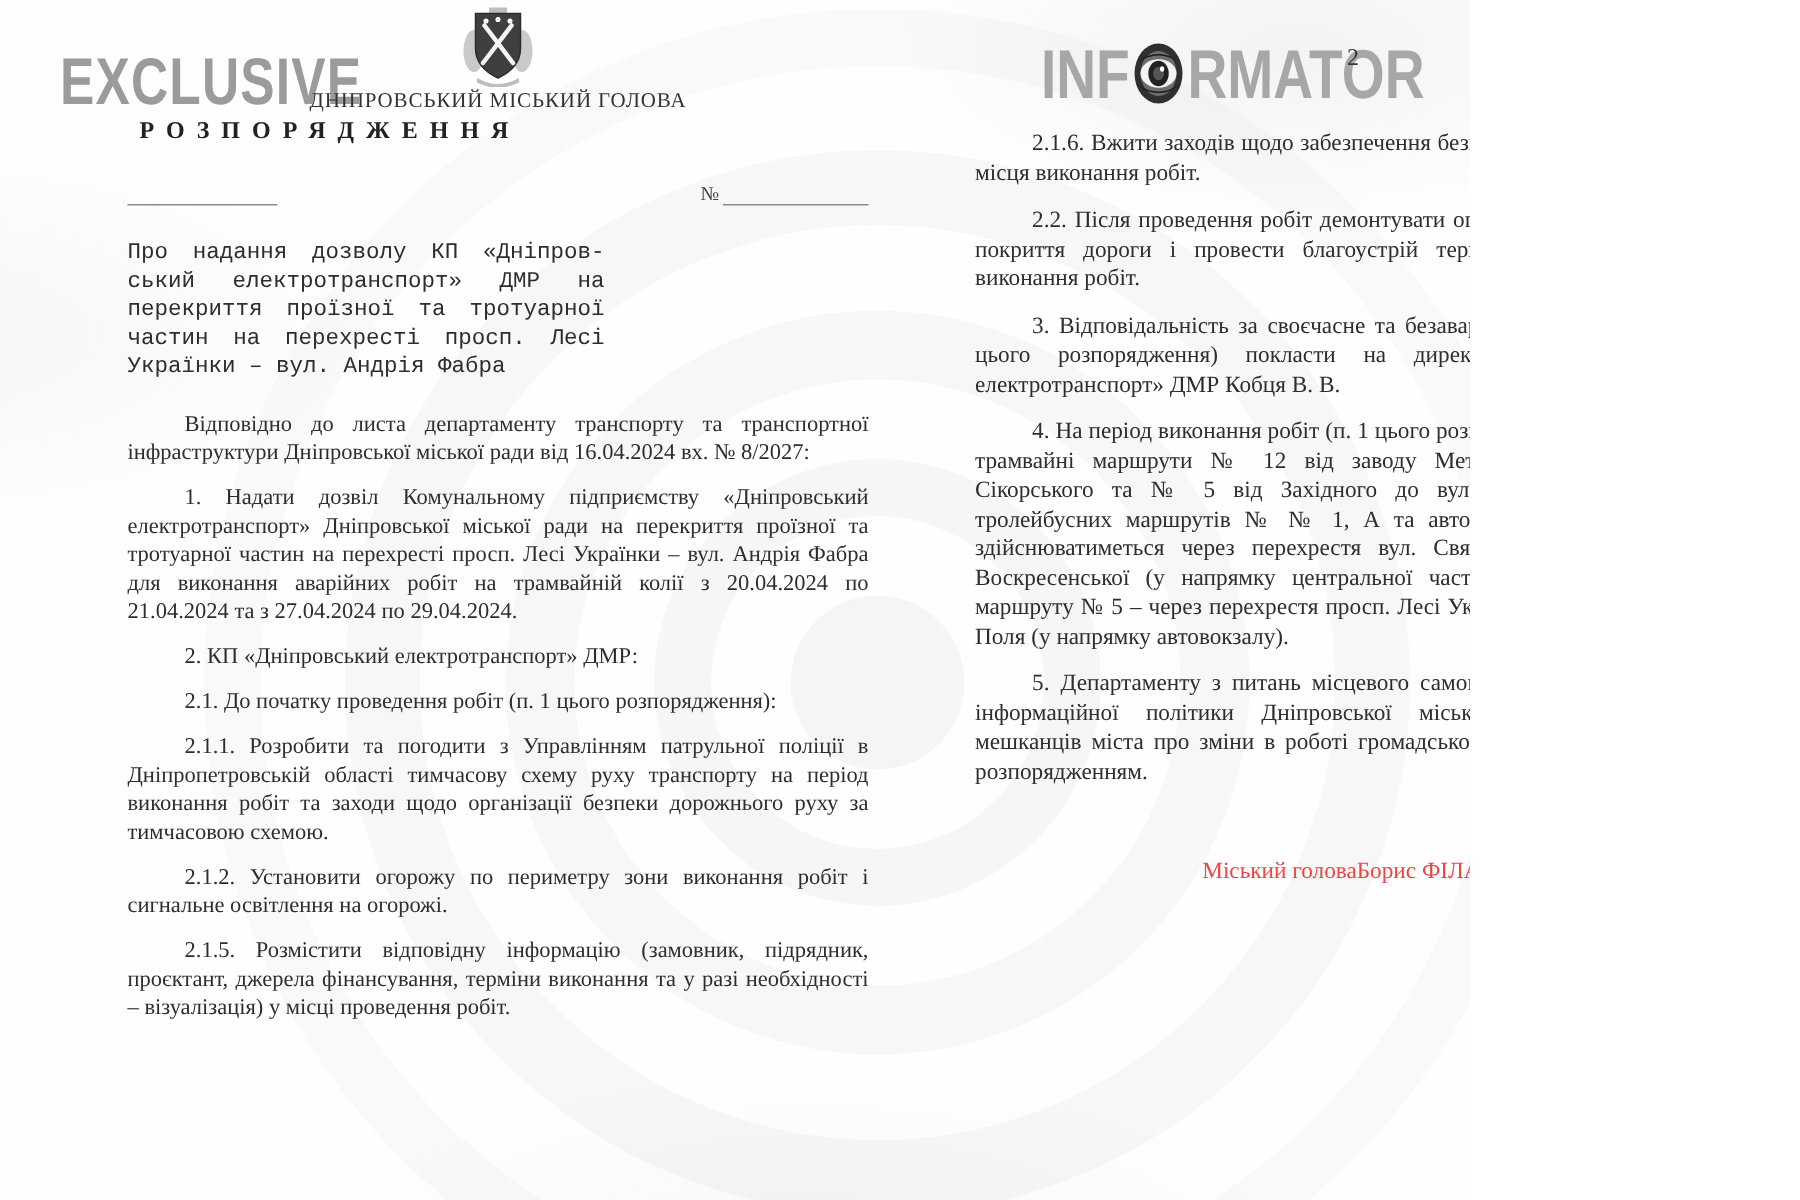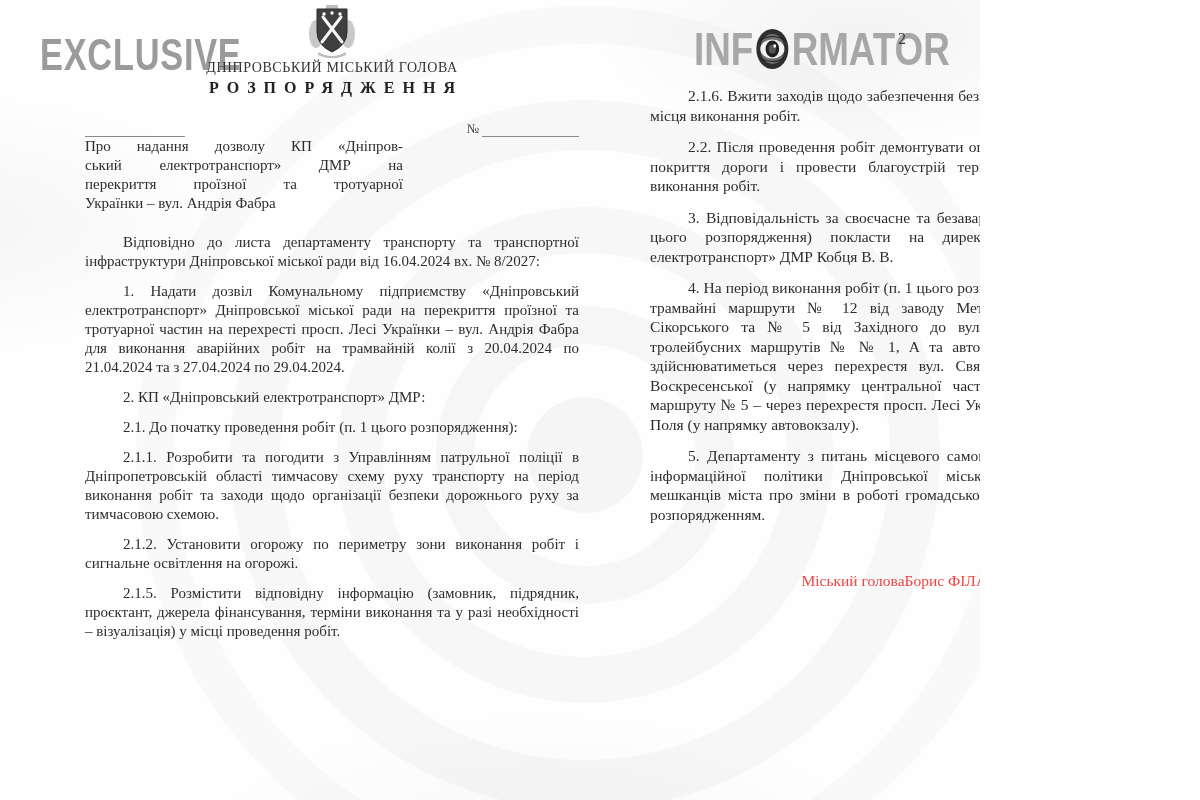--- a/index.html
+++ b/index.html
@@ -19,26 +19,26 @@
     font-family:"Liberation Sans","DejaVu Sans",sans-serif;font-weight:700;font-size:46px;color:#a7a7a7;
     transform:scaleX(0.8);transform-origin:right top;line-height:1;}
   .wm-informator svg{display:block;margin:0 1px;}
   .page-number{position:absolute;left:898px;top:30px;font-size:16px;color:#3a3a3a;}
   
   .col{position:absolute;text-align:left;}
   .col-left{left:85px;top:4px;width:494px;}
   .col-right{left:650px;top:86px;width:518px;}
   .emblem-wrap{text-align:center;height:56px;}
   .org-line{text-align:center;font-size:14px;letter-spacing:0.6px;color:#333;}
-  .doc-type{text-align:center;font-size:16px;font-weight:700;letter-spacing:8px;text-indent:8px;color:#222;margin-top:3px;}
+  .doc-type{text-align:left;font-size:16px;font-weight:700;letter-spacing:8px;text-indent:8px;color:#222;margin-top:3px;}
   .ref-row{display:flex;justify-content:space-between;align-items:flex-end;margin-top:24px;height:16px;}
   .date-line{width:100px;border-bottom:1px solid #8a8a8a;height:14px;}
   .num-wrap{display:flex;align-items:flex-end;width:112px;font-size:13px;color:#444;}
   .num-line{flex:1;border-bottom:1px solid #8a8a8a;height:13px;margin-left:3px;}
-  .subject{width:318px;font-size:15px;line-height:19px;}
+  .subject{margin-top:22px;width:318px;font-size:15px;line-height:19px;font-family:Liberation Mono, monospace;}
   .subject div{text-align-last:justify;}
   .subject div:last-child{text-align-last:left;}
   .para{margin:11px 0 0 0;text-align:justify;text-indent:38px;font-size:15px;line-height:19px;}
   .col-right .para{font-size:15.5px;line-height:19.5px;margin-top:12px;}
   .para.first{margin-top:0;}
   .signature-row{display:flex;justify-content:center;margin-top:48px;font-size:15.5px;color:#ef4444;}
 </style>
 </head>
 <body>
 
@@ -98,20 +98,21 @@
       <div class="num-wrap">
         <span>№</span>
         <span class="num-line"></span>
       </div>
     </div>
 
     <div class="subject">
       <div>Про надання дозволу КП «Дніпров-</div>
       <div>ський електротранспорт» ДМР на</div>
       <div>перекриття проїзної та тротуарної</div>
+      <div>частин на перехресті просп. Лесі</div>
       <div>Українки – вул. Андрія Фабра</div>
     </div>
 
     <p class="para" style="margin-top:20px">Відповідно до листа департаменту транспорту та транспортної інфраструктури Дніпровської міської ради від 16.04.2024 вх. № 8/2027:</p>
     <p class="para">1. Надати дозвіл Комунальному підприємству «Дніпровський електротранспорт» Дніпровської міської ради на перекриття проїзної та тротуарної частин на перехресті просп. Лесі Українки – вул. Андрія Фабра для виконання аварійних робіт на трамвайній колії з 20.04.2024 по 21.04.2024 та з 27.04.2024 по 29.04.2024.</p>
     <p class="para">2. КП «Дніпровський електротранспорт» ДМР:</p>
     <p class="para">2.1. До початку проведення робіт (п. 1 цього розпорядження):</p>
     <p class="para">2.1.1. Розробити та погодити з Управлінням патрульної поліції в Дніпропетровській області тимчасову схему руху транспорту на період виконання робіт та заходи щодо організації безпеки дорожнього руху за тимчасовою схемою.</p>
     <p class="para">2.1.2. Установити огорожу по периметру зони виконання робіт і сигнальне освітлення на огорожі.</p>
     <p class="para">2.1.5. Розмістити відповідну інформацію (замовник, підрядник, проєктант, джерела фінансування, терміни виконання та у разі необхідності – візуалізація) у місці проведення робіт.</p>

